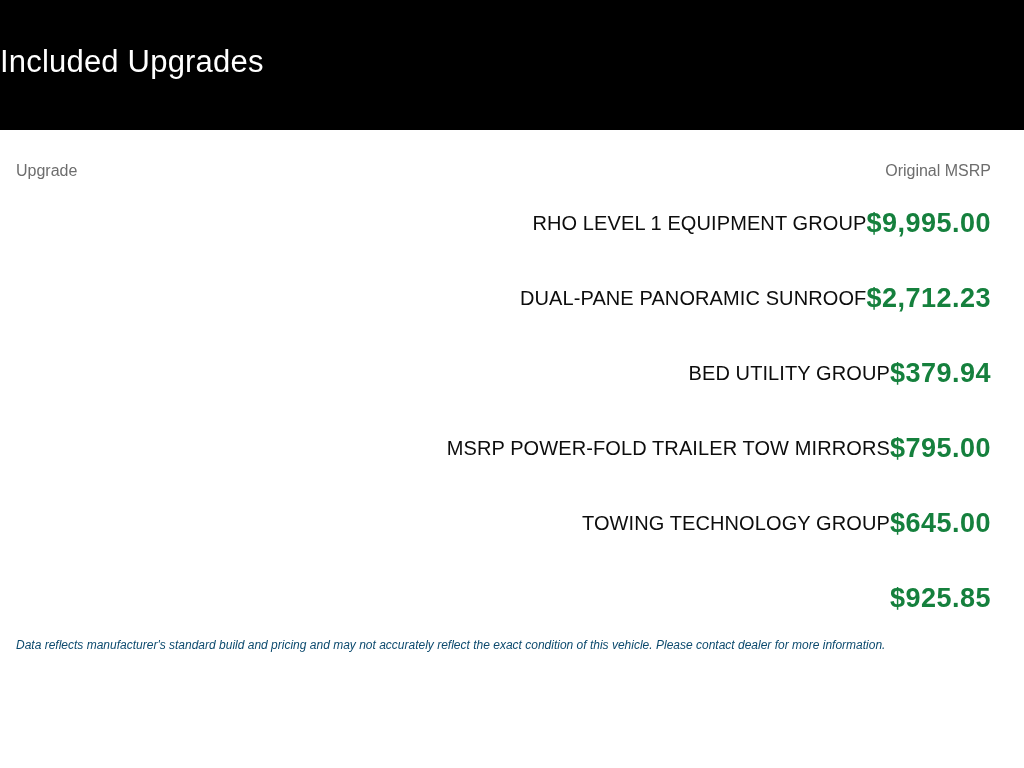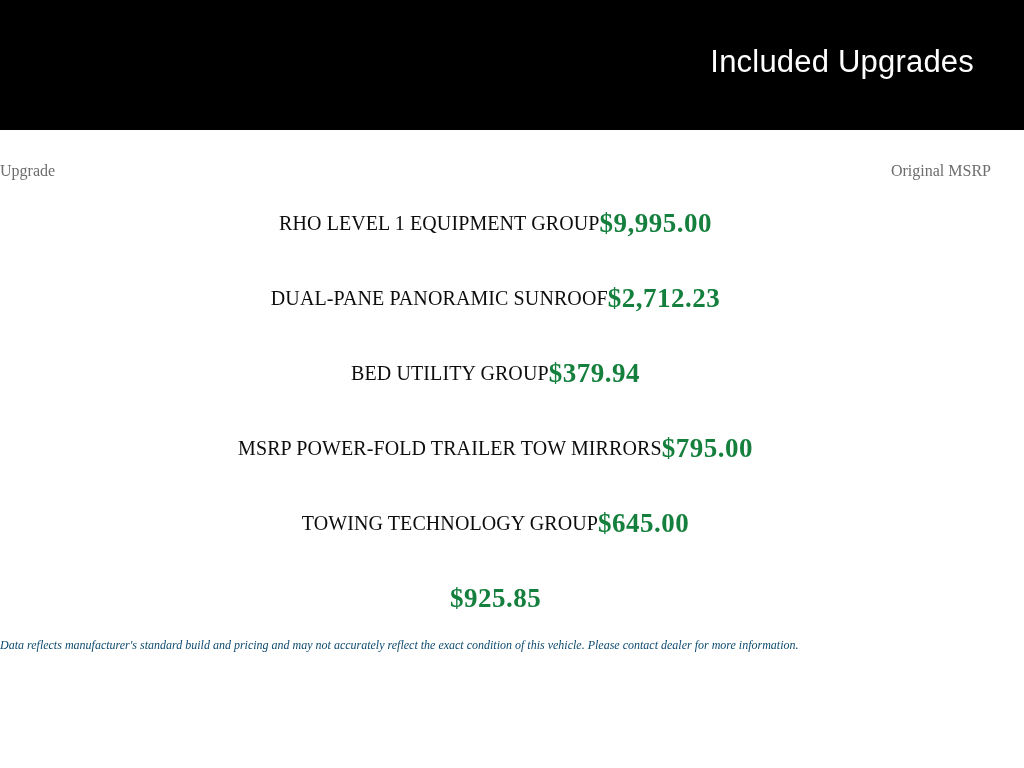--- a/index.html
+++ b/index.html
@@ -9,53 +9,51 @@
     font-family: "Liberation Sans", sans-serif;
     overflow: hidden;
   }
   .page { width: 1024px; height: 768px; background: #ffffff; }
 
   .header {
     width: 100%; height: 130px;
     background: #000000;
     display: flex;
     align-items: center;
-    justify-content: flex-end;
     padding-right: 50px;
   }
   .page-title {
     color: #ffffff;
     font-size: 31px;
     font-weight: 400;
     letter-spacing: 0.2px;
     margin-bottom: 6px;
   }
 
   .content {
-    padding-left: 0;
+    padding-left: 16px;
     padding-right: 33px;
-    font-family: Liberation Serif, serif;
   }
 
   .cols-header {
     margin-top: 31px;
     display: flex;
     justify-content: space-between;
     align-items: baseline;
     font-size: 16px;
     color: #6d6d6d;
     line-height: 19px;
   }
 
   .rows { margin-top: 6px; }
 
   .row {
     height: 75px;
     display: flex;
-    justify-content: center;
+    justify-content: flex-end;
     align-items: center;
   }
   .row-label {
     font-size: 20px;
     color: #0d0d0d;
     letter-spacing: 0.1px;
   }
   .row-price {
     font-size: 27px;
     font-weight: 700;

